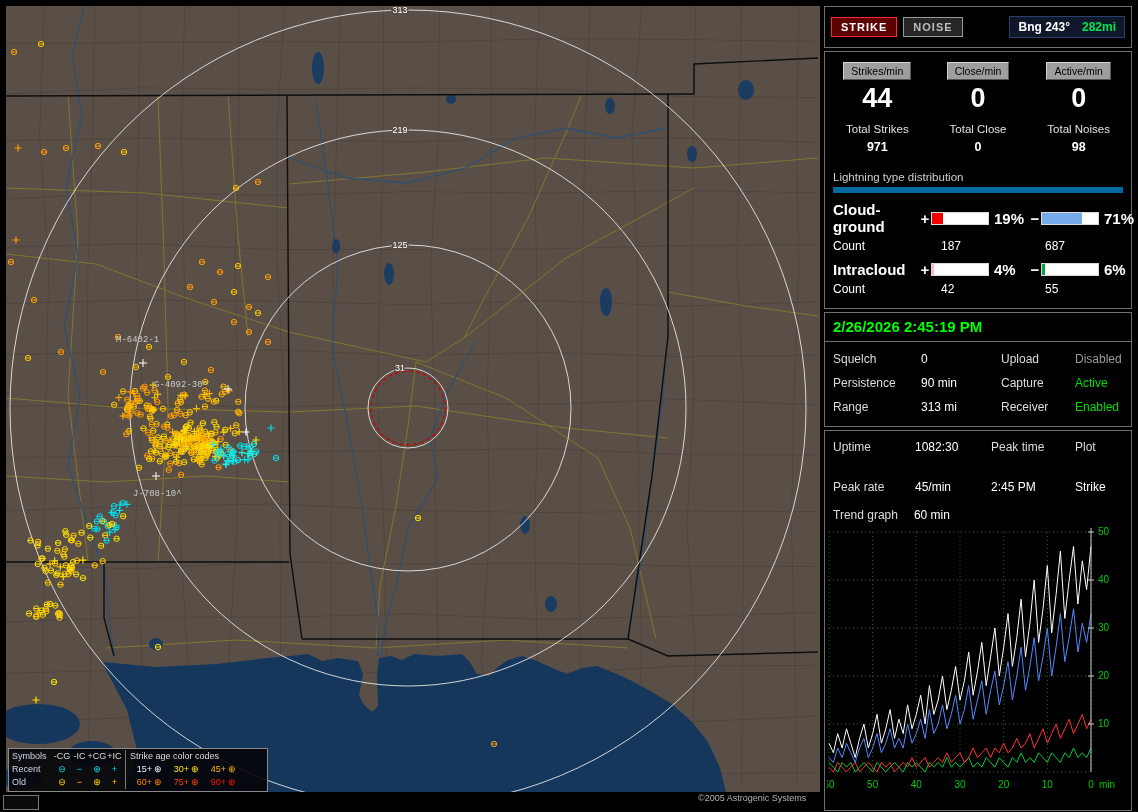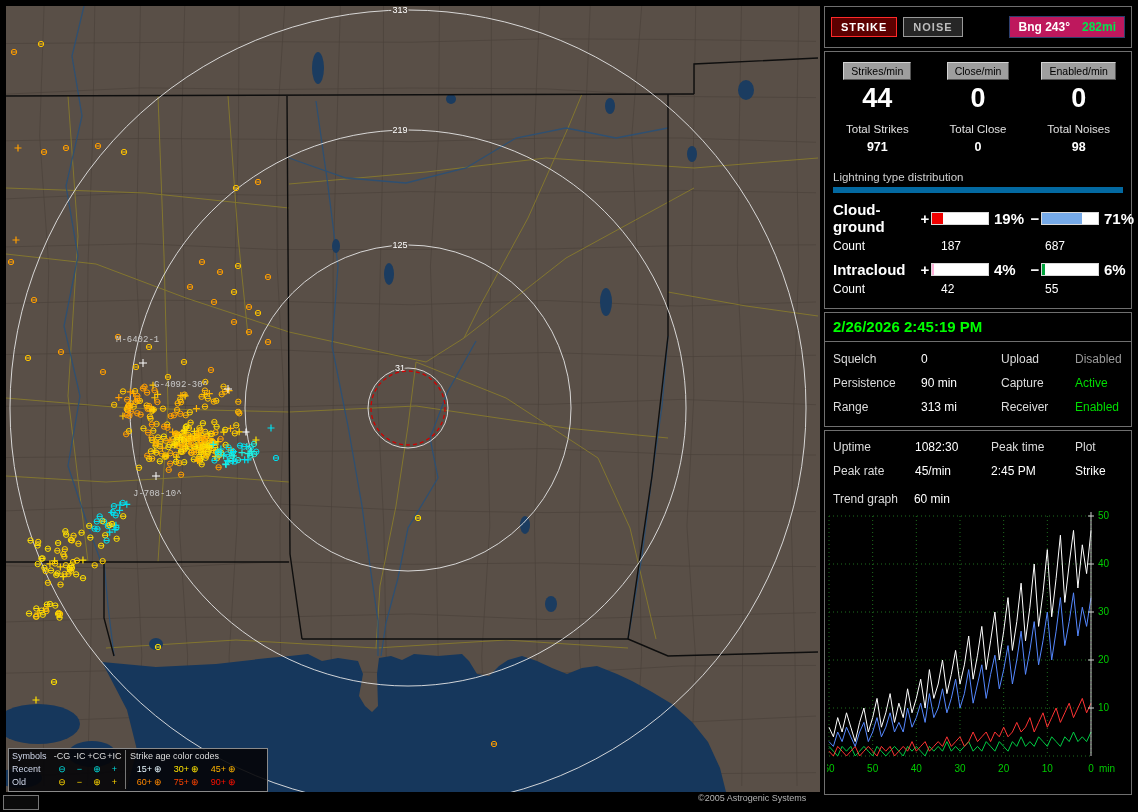--- a/index.html
+++ b/index.html
@@ -25,21 +25,21 @@
   .lg-agesym{width:13px;text-align:left;}
   .copyright{position:absolute;left:698px;top:793px;font-size:9px;color:#b4b4b4;}
   .mini-box{position:absolute;left:3px;top:795px;width:34px;height:13px;border:1px solid #777;background:#0b0b0b;}
   
   .panel{position:absolute;left:824px;top:6px;width:308px;}
   .box{border:1px solid #6f6f6f;background:#000;margin-bottom:3px;box-sizing:border-box;}
   .mode-row{display:flex;align-items:center;gap:6px;padding:9px 6px;}
   .btn{font-family:"Liberation Sans",sans-serif;font-weight:bold;font-size:11px;padding:3px 9px;letter-spacing:1px;cursor:pointer;}
   .btn.strike{background:#5c0000;border:1px solid #ff2a2a;color:#fff;}
   .btn.noise{background:#262626;border:1px solid #9a9a9a;color:#bdbdbd;}
-  .bng{margin-left:auto;background:#be185d;border:1px solid #2e3f6e;color:#fff;
+  .bng{margin-left:auto;background:#0f172a;border:1px solid #2e3f6e;color:#fff;
        font-weight:bold;font-size:12px;padding:3px 8px;display:flex;gap:12px;align-items:flex-start;}
   .bng .dist{color:#00e550;}
   .rate-grid{display:grid;grid-template-columns:1fr 1fr 1fr;text-align:center;padding:9px 2px 2px;}
   .chip{display:inline-block;background:#9e9e9e;color:#000;font-size:10.5px;padding:2px 7px;
         border:1px solid;border-color:#d2d2d2 #545454 #545454 #d2d2d2;}
   .rate-num{font-size:27px;font-weight:bold;color:#fff;margin-top:3px;}
   .total-label{color:#e0e0e0;font-size:11.5px;margin-top:9px;}
   .total-val{color:#fff;font-size:12.5px;font-weight:bold;margin-top:5px;}
   .dist-block{margin-top:12px;padding:0 8px 10px;}
   .dist-title{color:#cfcfcf;font-size:11.5px;border-bottom:6px solid #0369a1;padding:3px 0 4px;margin-bottom:6px;}
@@ -51,21 +51,21 @@
   .fill{position:absolute;left:0;top:0;bottom:0;}
   .pct{font-weight:bold;padding-left:5px;}
   .count-row{display:grid;grid-template-columns:86px 112px 110px;font-size:12px;color:#fff;margin:4px 0 2px;}
   .cnt1{padding-left:22px;} .cnt2{padding-left:14px;}
   .datetime{color:#00ff00;font-weight:bold;font-size:15px;padding:5px 8px 6px;border-bottom:1px solid #6f6f6f;}
   .config-grid{display:grid;grid-template-columns:88px 80px 74px 1fr;font-size:12px;padding:10px 8px 12px;row-gap:10px;}
   .cfg-label{color:#dcdcdc;}
   .cfg-val{color:#fff;}
   .cfg-val.dim{color:#9a9a9a;}
   .cfg-val.on{color:#00dd00;}
-  .stats-grid{display:grid;grid-template-columns:82px 76px 84px 1fr;font-size:12px;padding:9px 8px 2px;row-gap:10px;}
+  .stats-grid{display:grid;grid-template-columns:82px 76px 84px 1fr;font-size:12px;padding:9px 8px 2px;row-gap:26px;}
   .st-label{color:#dcdcdc;}
   .st-val{color:#fff;}
   .trend-row{display:flex;gap:16px;font-size:12px;color:#dcdcdc;padding:12px 8px 0;}
   .trend-row .tw{color:#fff;}
   #trend-svg{display:block;margin:4px 0 2px 2px;}
 </style>
 </head>
 <body>
 
 <div class="map-area">
@@ -1008,21 +1008,21 @@
         <div class="total-label">Total Strikes</div>
         <div class="total-val">971</div>
       </div>
       <div>
         <span class="chip">Close/min</span>
         <div class="rate-num">0</div>
         <div class="total-label">Total Close</div>
         <div class="total-val">0</div>
       </div>
       <div>
-        <span class="chip">Enabled/min</span>
+        <span class="chip">Active/min</span>
         <div class="rate-num">0</div>
         <div class="total-label">Total Noises</div>
         <div class="total-val">98</div>
       </div>
     </div>
 
     <div class="dist-block">
       <div class="dist-title">Lightning type distribution</div>
 
       <div class="dist-row">

